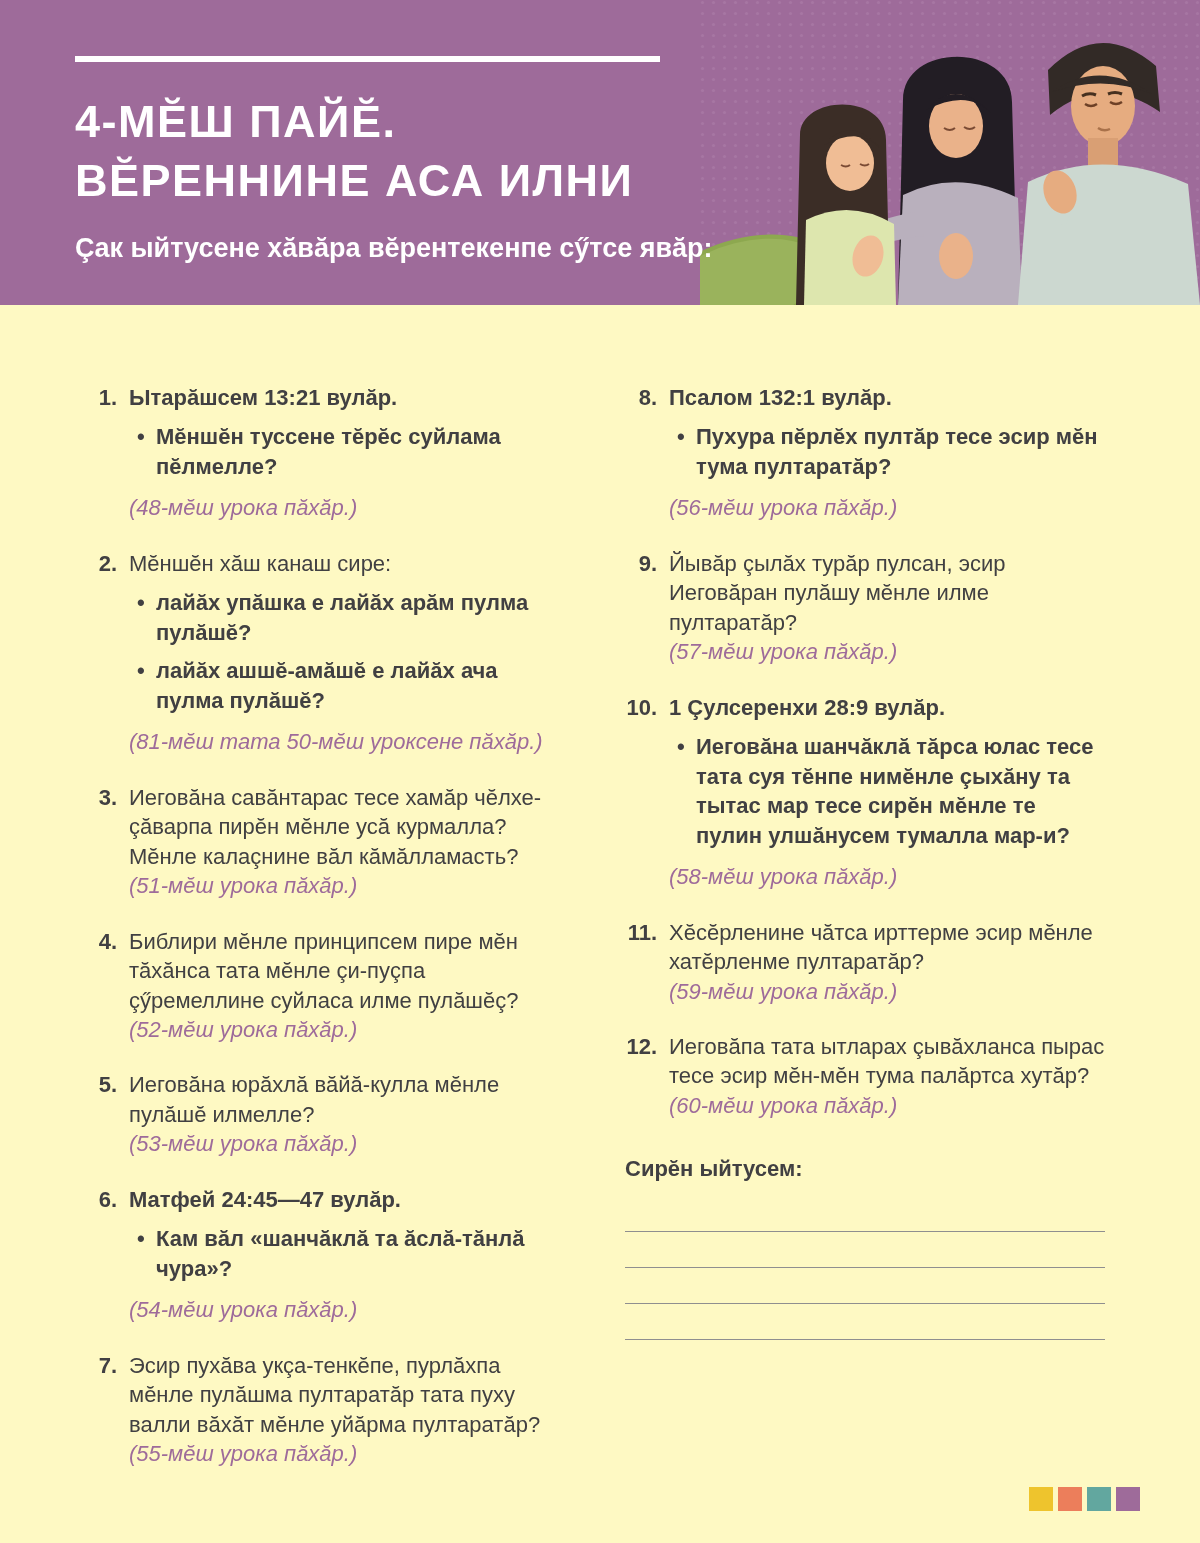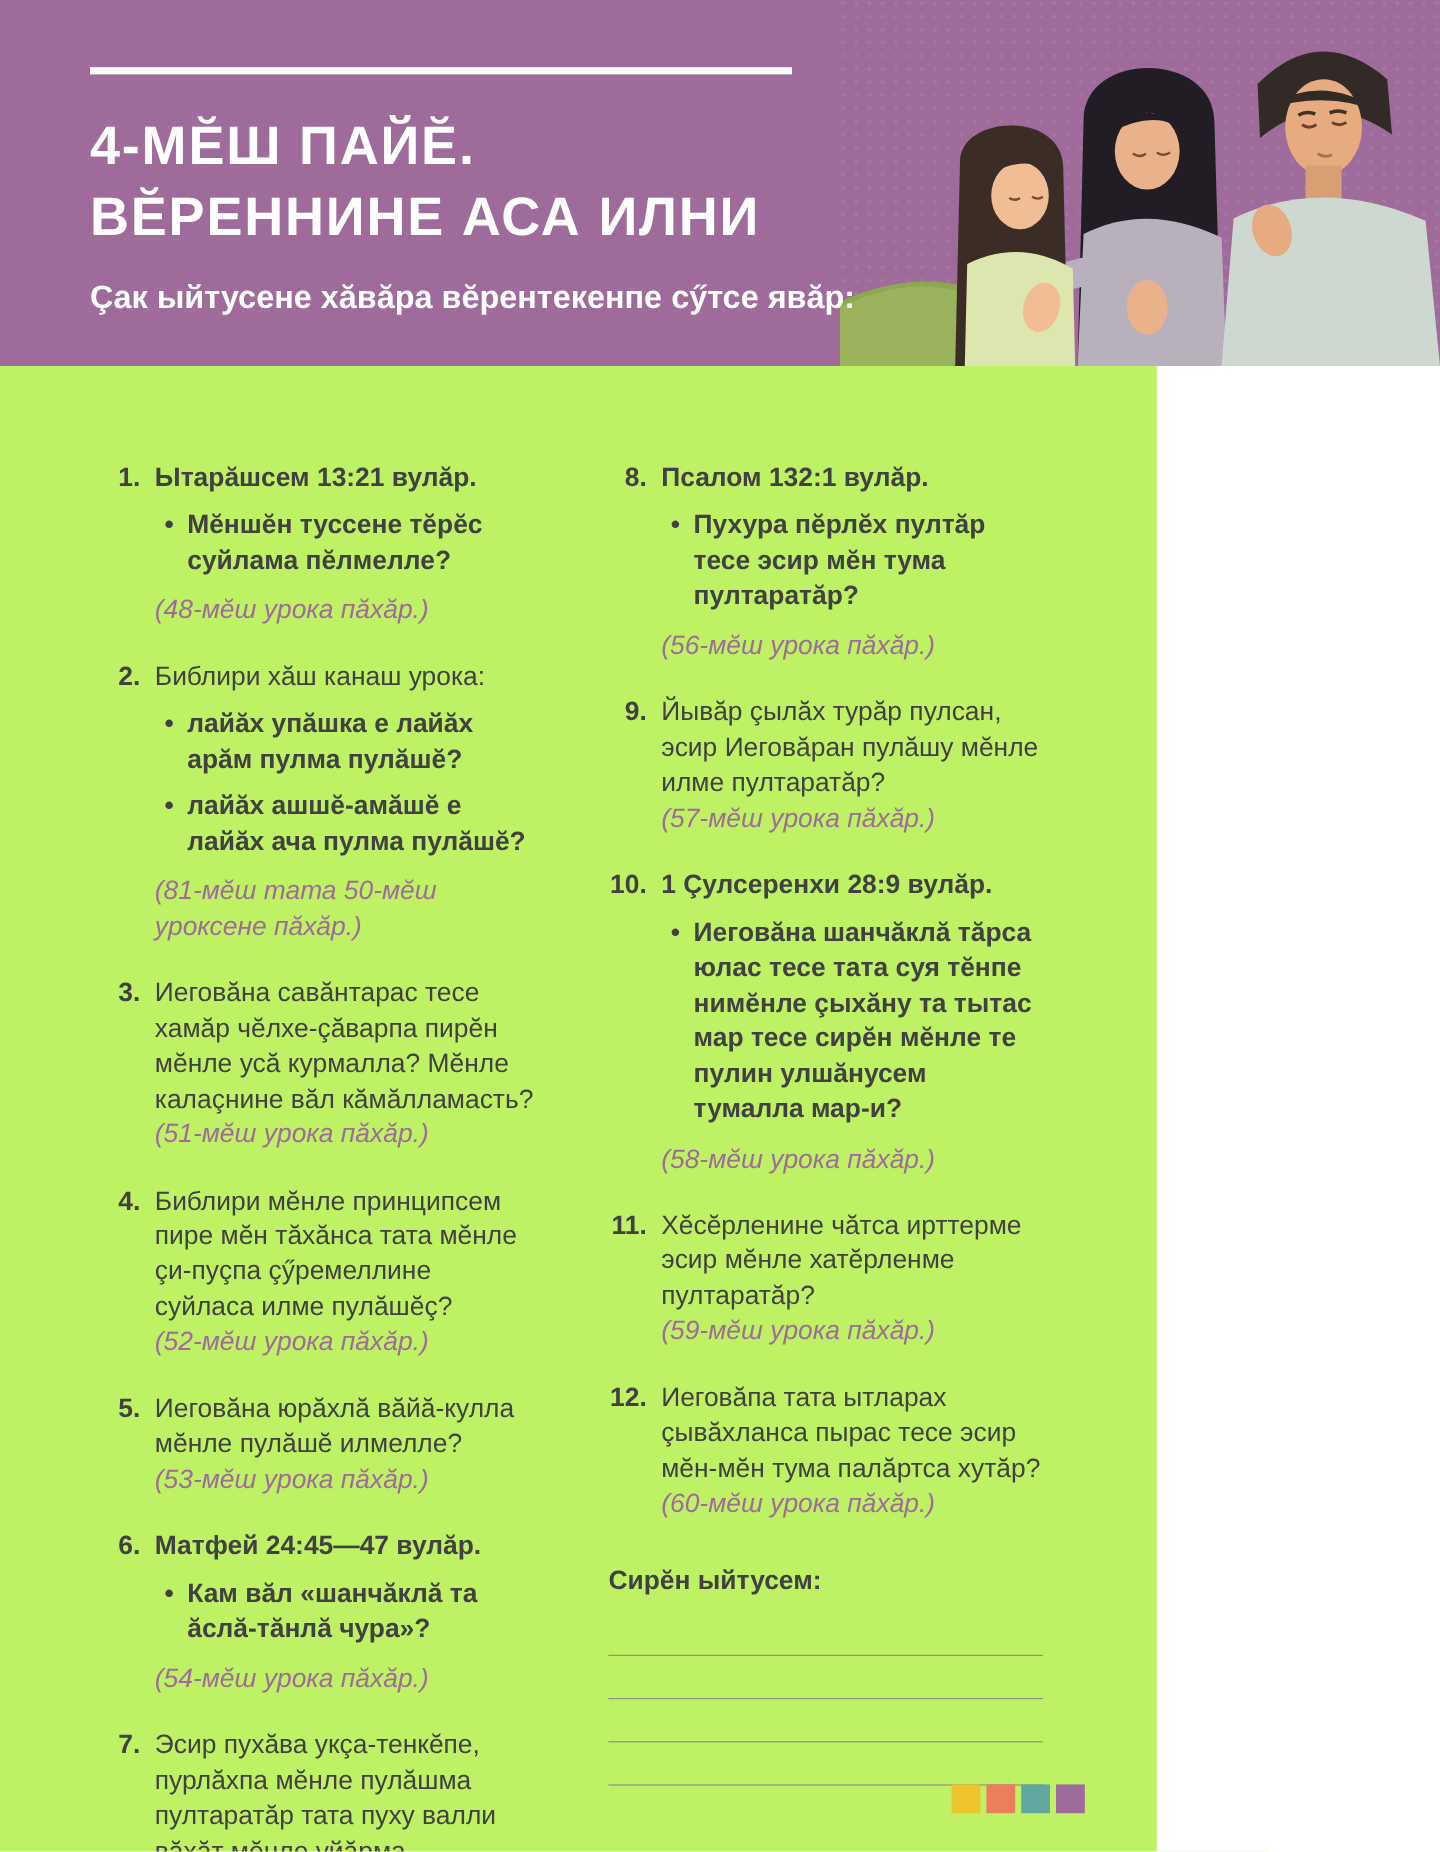--- a/index.html
+++ b/index.html
@@ -4,21 +4,21 @@
 <style>
   * { margin:0; padding:0; box-sizing:border-box; }
   html,body { background:#ffffff; }
   body {
     width:1200px; height:1543px;
     font-family:"Liberation Sans", sans-serif;
     color:#414042;
     position:relative;
     overflow:hidden;
   }
-  .page { width:964px; height:1543px; position:relative; background:#bef264; }
+  .page { width:1200px; height:1543px; position:relative; background:#fef9c3; }
 
   
   .header {
     position:relative;
     width:1200px; height:305px;
     background:#9e6b9a;
     color:#fff;
     overflow:hidden;
   }
   .header-rule {
@@ -161,21 +161,21 @@
           <ul class="q-bullets">
             <li><span>Мĕншĕн туссене тĕрĕс суйлама пĕлмелле?</span></li>
           </ul>
           <p class="q-ref spaced">(48-мĕш урока пăхăр.)</p>
         </div>
       </div>
 
       <div class="question">
         <span class="q-num">2.</span>
         <div class="q-body">
-          <p class="q-title">Библири хăш канаш урока:</p>
+          <p class="q-title">Мĕншĕн хăш канаш сире:</p>
           <ul class="q-bullets">
             <li><span>лайăх упăшка е лайăх арăм пулма пулăшĕ?</span></li>
             <li><span>лайăх ашшĕ-амăшĕ е лайăх ача пулма пулăшĕ?</span></li>
           </ul>
           <p class="q-ref spaced">(81-мĕш тата 50-мĕш уроксене пăхăр.)</p>
         </div>
       </div>
 
       <div class="question">
         <span class="q-num">3.</span>

